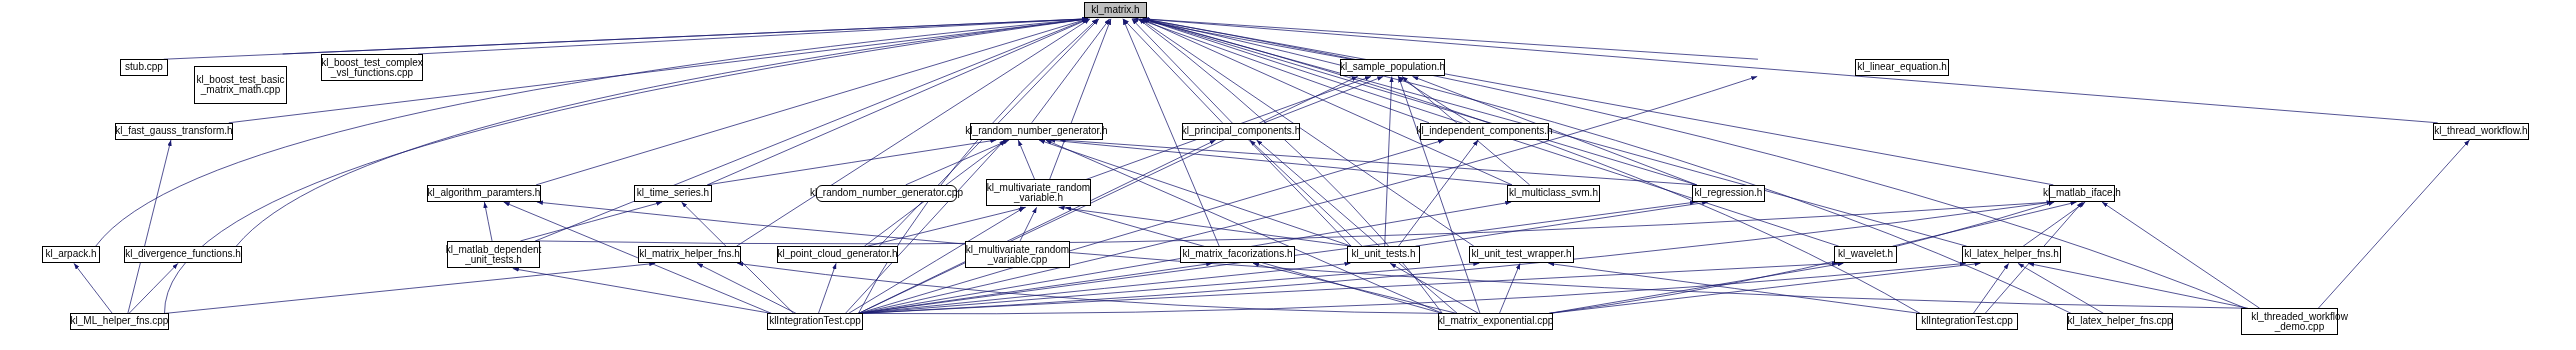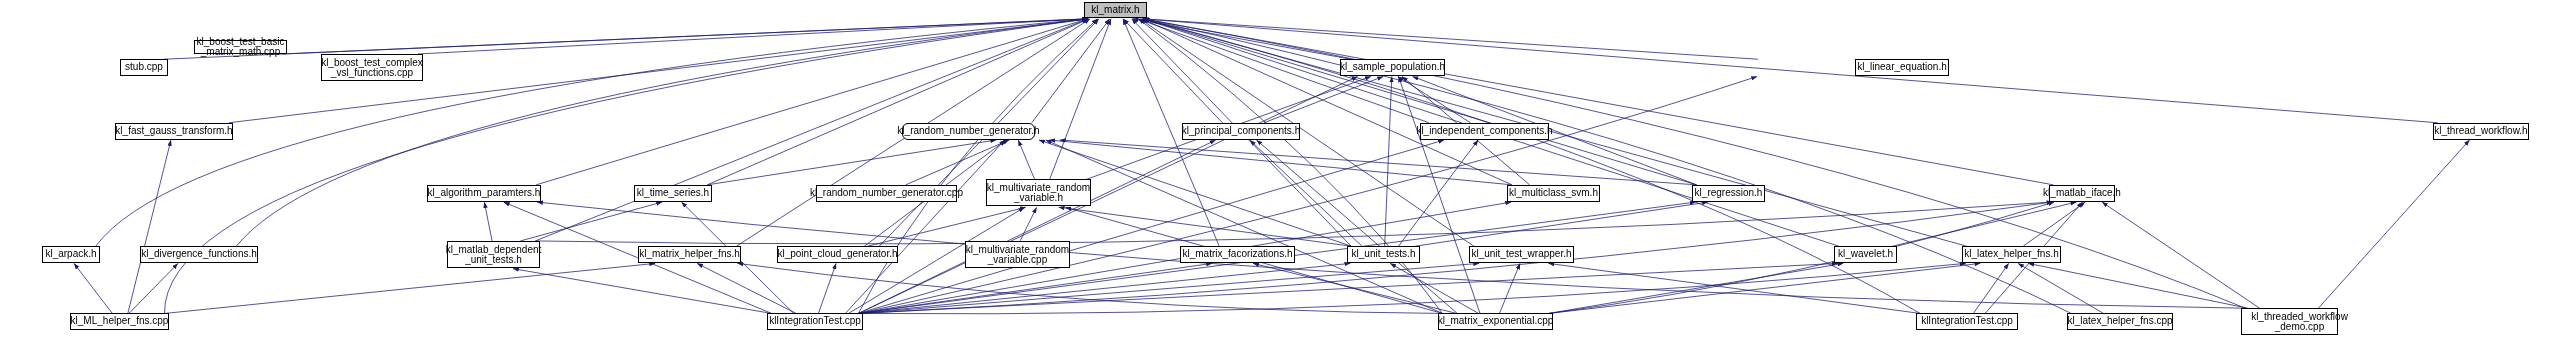--- a/index.html
+++ b/index.html
@@ -161,75 +161,75 @@
       <path d="M 150.25 419 Q 124.575 385.5 98.9 352" class="edge" marker-end="url(#arrowhead)"></path>
       <path d="M 1148 419 Q 1869 260.5 2350 102" class="edge" marker-end="url(#arrowhead)"></path>
     </svg>
 
 <div class="node root" style="left: 1084px; top: 1.5px; width: 63px; height: 16.5px;">
       <span>kl_matrix.h</span>
     </div>
     <div class="node" style="left: 120px; top: 59px; width: 48px; height: 16.5px;">
       <span>stub.cpp</span>
     </div>
-    <div class="node" style="left: 194px; top: 40px; width: 93px; height: 14px;">
+    <div class="node" style="left: 194px; top: 66px; width: 93px; height: 38px;">
       <span>kl_boost_test_basic</span>
       <span>_matrix_math.cpp</span>
     </div>
     <div class="node" style="left: 321px; top: 54px; width: 102px; height: 27px; align-items: center;">
       <span>kl_boost_test_complex</span>
       <span>_vsl_functions.cpp</span>
     </div>
     <div class="node" style="left: 1340px; top: 59px; width: 105px; height: 16.5px;">
       <span>kl_sample_population.h</span>
     </div>
     <div class="node" style="left: 1855px; top: 59px; width: 94px; height: 16.5px;">
       <span>kl_linear_equation.h</span>
     </div>
     <div class="node" style="left: 115px; top: 123px; width: 118px; height: 16.5px;">
       <span>kl_fast_gauss_transform.h</span>
     </div>
-    <div class="node" style="left: 902px; top: 123px; width: 133px; height: 16.5px; border-radius: 6px;">
+    <div class="node" style="left: 970px; top: 123px; width: 133px; height: 16.5px;">
       <span>kl_random_number_generator.h</span>
     </div>
     <div class="node" style="left: 1182px; top: 123px; width: 118px; height: 16.5px;">
       <span>kl_principal_components.h</span>
     </div>
     <div class="node" style="left: 1420px; top: 123px; width: 129px; height: 16.5px;">
       <span>kl_independent_components.h</span>
     </div>
     <div class="node" style="left: 2433px; top: 123px; width: 96px; height: 16.5px;">
       <span>kl_thread_workflow.h</span>
     </div>
     <div class="node" style="left: 427px; top: 185px; width: 114px; height: 16.5px;">
       <span>kl_algorithm_paramters.h</span>
     </div>
     <div class="node" style="left: 634px; top: 185px; width: 78px; height: 16.5px;">
       <span>kl_time_series.h</span>
     </div>
-    <div class="node" style="left: 816px; top: 185px; width: 141px; height: 16.5px;">
+    <div class="node" style="left: 816px; top: 185px; width: 141px; height: 16.5px; border-radius: 6px;">
       <span>kl_random_number_generator.cpp</span>
     </div>
     <div class="node" style="left: 986px; top: 179px; width: 105px; height: 27px;">
       <span>kl_multivariate_random</span>
       <span>_variable.h</span>
     </div>
     <div class="node" style="left: 1507px; top: 185px; width: 93px; height: 16.5px;">
       <span>kl_multiclass_svm.h</span>
     </div>
     <div class="node" style="left: 1692px; top: 185px; width: 73px; height: 16.5px;">
       <span>kl_regression.h</span>
     </div>
     <div class="node" style="left: 2049px; top: 185px; width: 66px; height: 16.5px;">
       <span>kl_matlab_iface.h</span>
     </div>
     <div class="node" style="left: 42px; top: 246px; width: 58px; height: 16.5px;">
       <span>kl_arpack.h</span>
     </div>
-    <div class="node" style="left: 140px; top: 246px; width: 118px; height: 16.5px;">
+    <div class="node" style="left: 124px; top: 246px; width: 118px; height: 16.5px;">
       <span>kl_divergence_functions.h</span>
     </div>
     <div class="node" style="left: 447px; top: 241px; width: 93px; height: 27px;">
       <span>kl_matlab_dependent</span>
       <span>_unit_tests.h</span>
     </div>
     <div class="node" style="left: 638px; top: 246px; width: 103px; height: 16.5px;">
       <span>kl_matrix_helper_fns.h</span>
     </div>
     <div class="node" style="left: 777px; top: 246px; width: 121px; height: 16.5px;">

